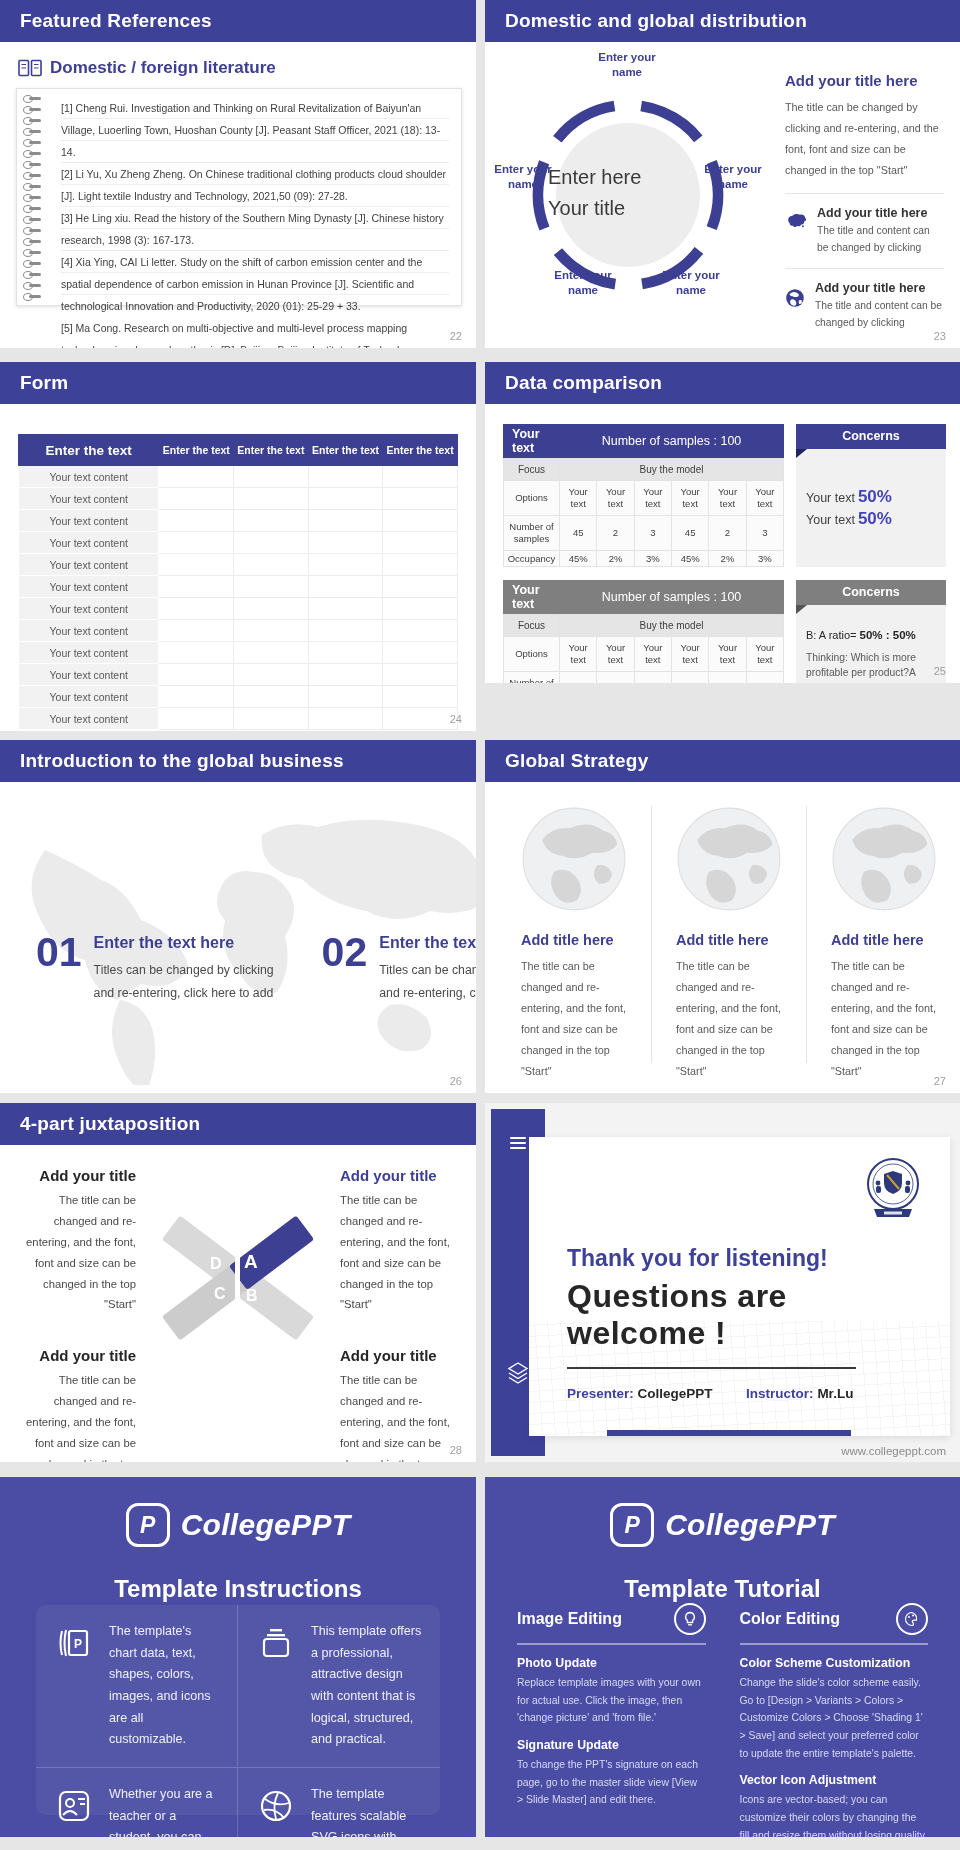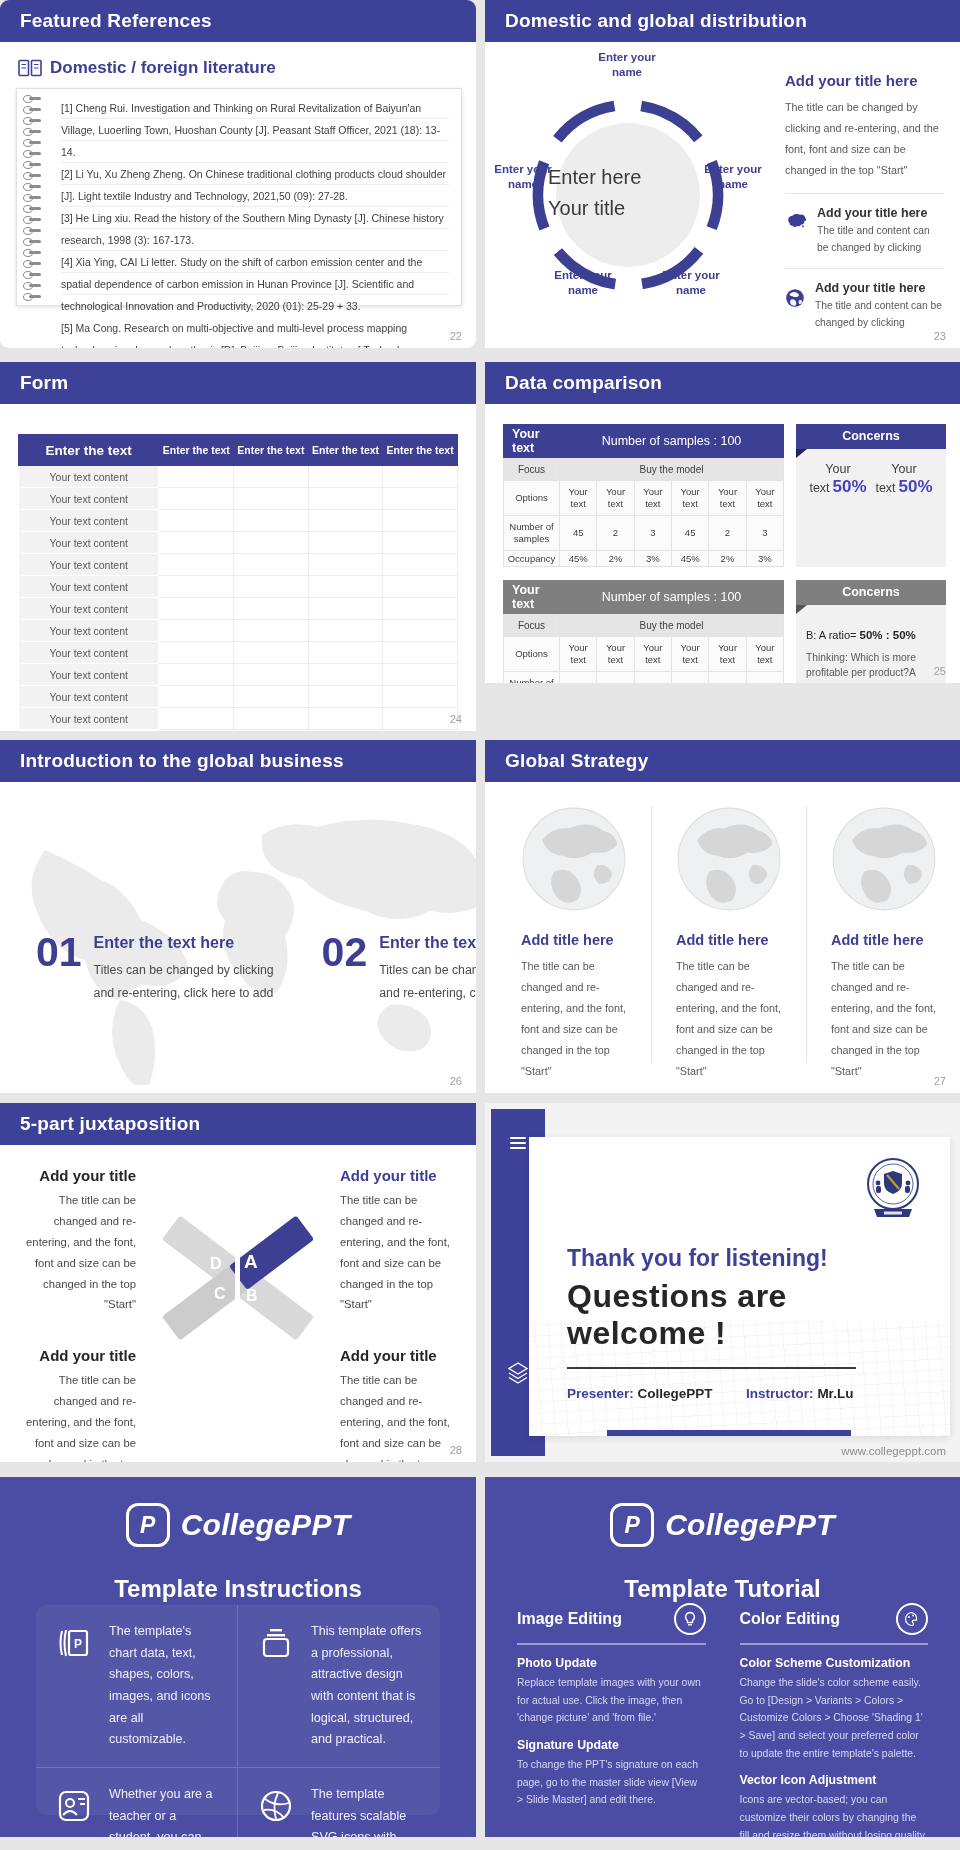--- a/index.html
+++ b/index.html
@@ -1,18 +1,18 @@
 <!DOCTYPE html>
 <html><head>
 <meta charset="utf-8">
 <style>
   html,body{margin:0;padding:0;background:#e6e6e6;font-family:"Liberation Sans",sans-serif;}
   .canvas{position:relative;width:960px;height:1850px;background:#e6e6e6;overflow:hidden;}
   .slide{position:absolute;background:#fff;overflow:hidden;}
-  .s22{left:0;top:0;width:476px;height:348px;border-radius:9px;}
+  .s22{left:0;top:0;width:476px;height:348px;}
   .s23{left:485px;top:0;width:475px;height:348px;}
   .s24{left:0;top:362px;width:476px;height:369px;}
   .s25{left:485px;top:362px;width:475px;height:321px;}
   .s26{left:0;top:740px;width:476px;height:353px;}
   .s27{left:485px;top:740px;width:475px;height:353px;}
   .s28{left:0;top:1103px;width:476px;height:359px;}
   .s29{left:485px;top:1103px;width:475px;height:359px;background:#f3f3f4;}
   .s30{left:0;top:1477px;width:476px;height:360px;background:#4a4da3;}
   .s31{left:485px;top:1477px;width:475px;height:360px;background:#4a4da3;}
   .titlebar{height:42px;background:#3e4198;color:#fff;font-weight:700;font-size:19px;line-height:42px;padding-left:20px;letter-spacing:.2px;}
@@ -64,21 +64,21 @@
   .cmp .hrow .lab{text-align:left;padding-left:8px;font-weight:700;}
   .cmp.gray .hrow td{background:#7f7f7f;border-color:#7f7f7f;}
   .cmp .focus td{background:#e5e5e5;font-size:10px;height:18px;}
   .cmp .opt td{height:30px;line-height:1.25;}
   .concerns{width:150px;display:flex;flex-direction:column;position:relative;}
   .concerns .hd{height:25px;line-height:25px;background:#3d3f92;color:#fff;text-align:center;font-weight:700;font-size:12.5px;position:relative;}
   .concerns .hd::after{content:"";position:absolute;left:0;top:25px;border-top:9px solid #23255c;border-right:11px solid transparent;}
   .concerns.gray .hd{background:#7f7f7f;}
   .concerns.gray .hd::after{border-top-color:#555;}
   .concerns .bd{flex:1;background:#f1f1f1;padding:10px 10px;}
-  .concerns .bd.center{display:flex;flex-direction:row;justify-content:center;gap:2px;text-align:center;}
+  .concerns .bd.center{display:flex;flex-direction:column;justify-content:center;gap:2px;}
   .concerns .lt{font-size:12.5px;color:#404040;}
   .concerns .lv{font-size:17px;font-weight:700;color:#4444b8;margin-left:3px;}
   .concerns .ratio{font-size:11px;color:#262626;margin-top:14px;}
   .concerns .ratio b{font-size:11.5px;}
   .concerns .think{font-size:10.3px;color:#595959;line-height:1.5;margin-top:9px;}
 
   
   .map-bg{position:absolute;left:0;right:0;top:55px;height:290px;}
   .biz-items{position:absolute;left:36px;right:20px;top:192px;display:flex;gap:40px;}
   .biz-item{display:flex;gap:12px;align-items:flex-start;}
@@ -516,21 +516,21 @@
             <use href="#globe"></use>
           </svg>
         <h4>Add title here</h4>
         <p>The title can be changed and re-entering, and the font, font and size can be changed in the top "Start"</p>
       </div>
     </div>
     <div class="pagenum">27</div>
   </div>
 
   <div class="slide s28">
-    <div class="titlebar">5-part juxtaposition</div>
+    <div class="titlebar">4-part juxtaposition</div>
     <div class="jux-grid">
       <div class="jq right-al">
         <h4>Add your title</h4>
         <p>The title can be changed and re-entering, and the font, font and size can be changed in the top "Start"</p>
       </div>
       <div class="xwrap">
         <div class="xbar xb1"></div>
         <div class="xbar xb2"></div>
         <div class="xbar xb3"></div>
         <div class="xseam"></div>

